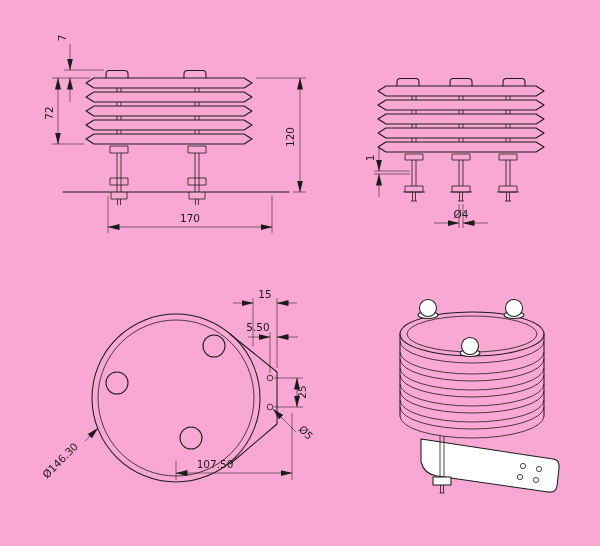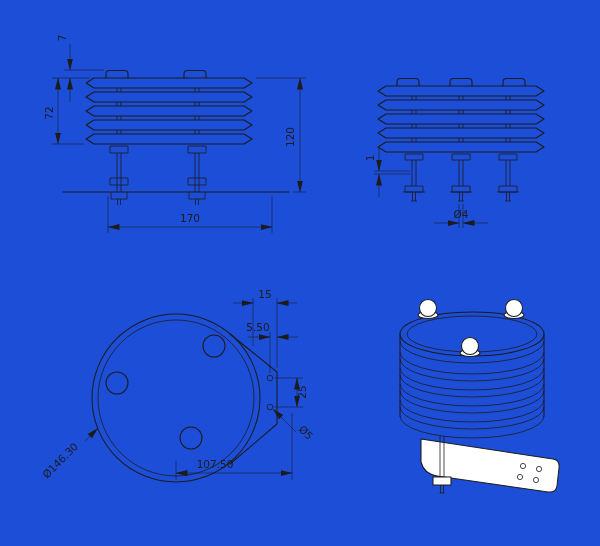--- a/index.html
+++ b/index.html
@@ -1,16 +1,16 @@
 <!DOCTYPE html>
 <html><head>
 <meta charset="utf-8">
 <style>
   html,body{margin:0;padding:0;background:#ffffff;}
-  .stage{position:relative;width:600px;height:546px;background:#1d4ed8;overflow:hidden;
+  .stage{position:relative;width:600px;height:546px;background:#f9a8d4;overflow:hidden;
          font-family:"DejaVu Sans", sans-serif;}
   svg{display:block;}
   .ol{stroke:#1c1c1c;stroke-width:1.05;fill:none;stroke-linejoin:round;stroke-linecap:round;}
   .tl{stroke:#1c1c1c;stroke-width:0.8;fill:none;stroke-linejoin:round;}
   .dl{stroke:#1c1c1c;stroke-width:0.55;fill:none;}
   .wf{fill:#ffffff;stroke:#1c1c1c;stroke-width:1.05;stroke-linejoin:round;}
   text.dt{font:10.5px "DejaVu Sans", sans-serif;fill:#1c1c1c;}
 </style>
 </head>
 <body>

